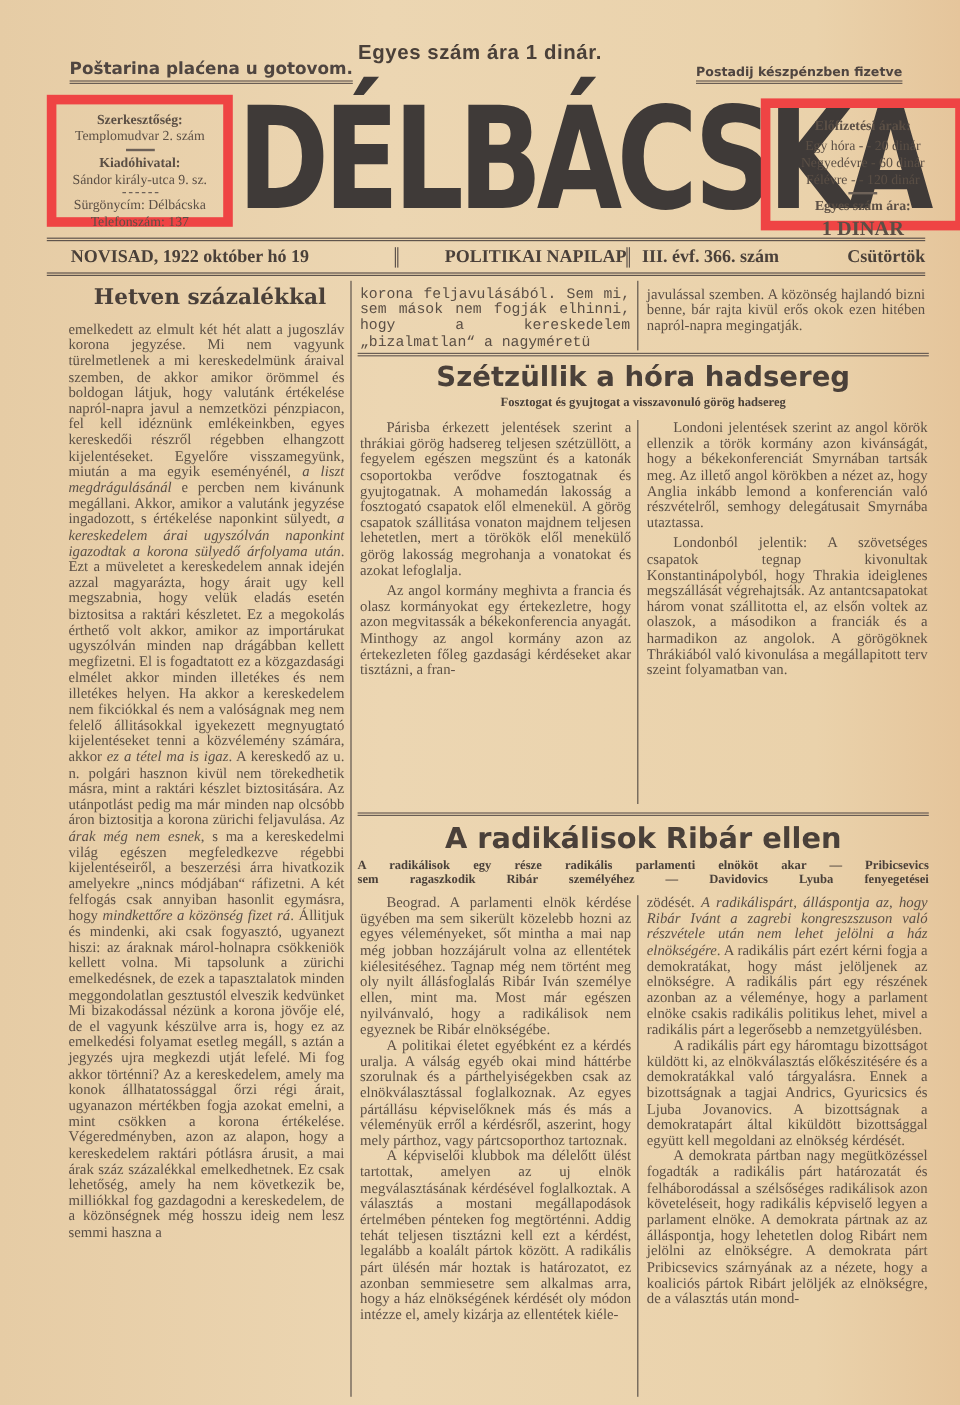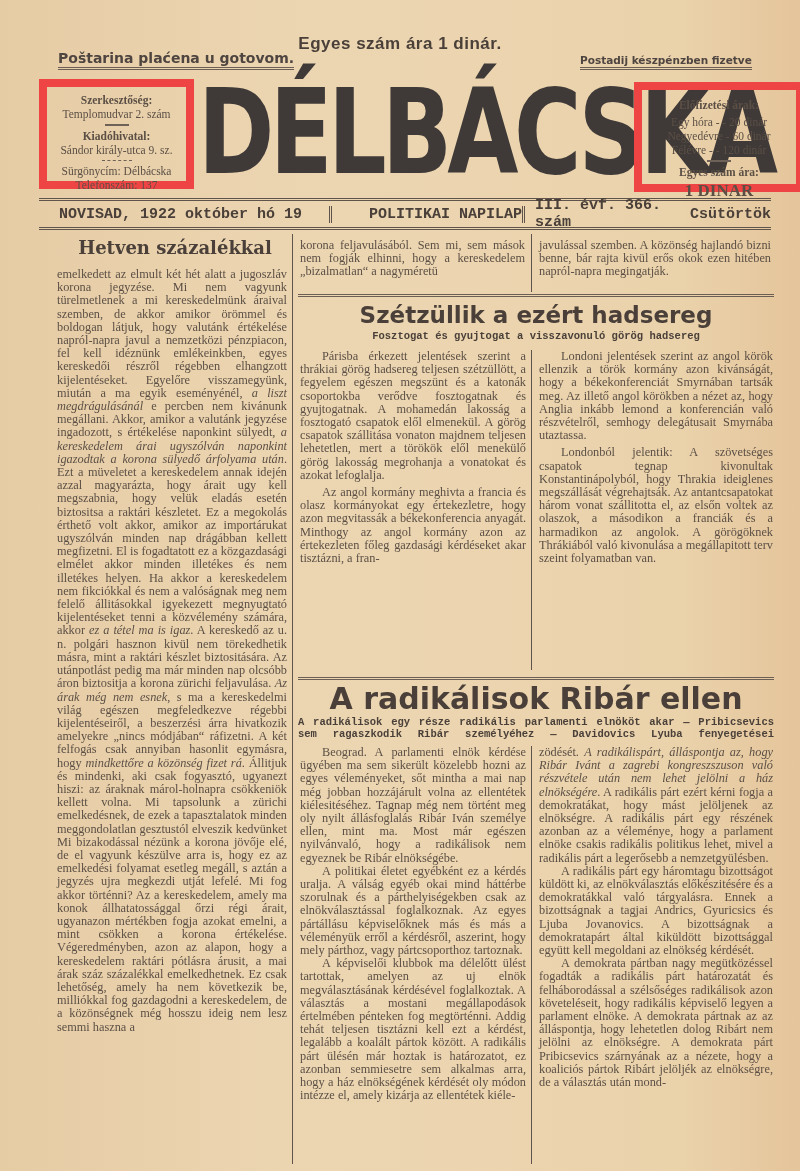--- a/index.html
+++ b/index.html
@@ -10,34 +10,34 @@
   .hdr-top{top:34px;left:0;width:800px;text-align:center;font-family:Liberation Sans, sans-serif;font-weight:bold;font-size:17px;color:#4a4039;letter-spacing:0.5px;}
   .post-left{top:50px;left:58px;font-family:"DejaVu Sans",sans-serif;font-weight:bold;font-size:14px;color:#4f4540;border-bottom:3px double #6a5e55;padding-bottom:1px;}
   .post-right{top:54px;left:580px;font-family:"DejaVu Sans",sans-serif;font-weight:bold;font-size:10.5px;color:#4f4540;border-bottom:3px double #6a5e55;padding-bottom:1px;}
   .box{border:8px solid #ef4444;border-style:solid;box-sizing:border-box;text-align:center;font-size:11.5px;line-height:14px;}
   .box-left{top:79px;left:39px;width:155px;height:110px;padding-top:6px;}
   .box-right{top:82px;left:634px;width:170px;height:110px;padding-top:8px;}
   .box b{font-weight:bold;}
   .sep{width:24px;height:0;border-top:2px solid #6d6158;margin:3px auto;}
   .sep.thin{border-top:1px dashed #6d6158;width:30px;}
   .masthead{top:72px;left:198px;width:428px;height:120px;font-family:"DejaVu Sans",sans-serif;font-weight:bold;font-size:118px;line-height:120px;color:#3f3a38;letter-spacing:-6px;transform:scaleX(0.78) scaleY(1.0);transform-origin:left top;white-space:nowrap;}
-  .dateline{top:198px;left:39px;width:732px;height:32px;border-top:3px double #5f544c;border-bottom:3px double #5f544c;box-sizing:border-box;display:flex;align-items:center;font-family:Liberation Mono, monospace;font-weight:bold;font-size:15px;color:#4a4039;}
+  .dateline{top:198px;left:39px;width:732px;height:32px;border-top:3px double #5f544c;border-bottom:3px double #5f544c;box-sizing:border-box;display:flex;align-items:center;font-family:Liberation Serif, serif;font-weight:bold;font-size:15px;color:#4a4039;}
   .dateline .c1{width:270px;padding-left:20px;}
   .dateline .c2{width:190px;text-align:right;border-left:3px double #5f544c;border-right:3px double #5f544c;}
   .dateline .c3{flex:1;padding-left:10px;}
   .dateline .c4{padding-right:0;}
   .col{font-size:12.3px;line-height:13.2px;text-align:justify;color:#5b4f45;}
   .col p{margin:0;}
   .col p.ind{text-indent:22px;}
   .col i{font-style:italic;}
   .vrule{width:0;border-left:1px solid #5f554d;}
   .hrule{height:0;border-top:3px double #6a5e55;}
   .h-hetven{top:237px;left:60px;width:230px;text-align:center;font-family:"DejaVu Serif",serif;font-weight:bold;font-size:18px;color:#4a4039;}
   .h-big{font-family:"DejaVu Sans",sans-serif;font-weight:bold;color:#4a4039;text-align:center;}
-  .h-sub{font-family:Liberation Mono, monospace;font-weight:bold;color:#4a4039;text-align:center;font-size:10.5px;line-height:12px;}
+  .h-sub{font-family:Liberation Serif, serif;font-weight:bold;color:#4a4039;text-align:center;font-size:10.5px;line-height:12px;}
 </style>
 </head>
 <body>
 
 <div class="abs hdr-top">Egyes szám ára 1 dinár.</div>
 <div class="abs post-left">Poštarina plaćena u gotovom.</div>
 <div class="abs post-right">Postadij készpénzben fizetve</div>
 
 <div class="abs box box-left">
   <div><b>Szerkesztőség:</b></div>
@@ -76,44 +76,44 @@
     <i>a liszt megdrágulásánál</i>
     <span>e percben nem kivánunk megállani. Akkor, amikor a valutánk jegyzése ingadozott, s értékelése naponkint sülyedt,</span>
     <i>a kereskedelem árai ugyszólván naponkint igazodtak a korona sülyedő árfolyama után</i><span>. Ezt a müveletet a kereskedelem annak idején azzal magyarázta, hogy árait ugy kell megszabnia, hogy velük eladás esetén biztositsa a raktári készletet. Ez a megokolás érthető volt akkor, amikor az importárukat ugyszólván minden nap drágábban kellett megfizetni. El is fogadtatott ez a közgazdasági elmélet akkor minden illetékes és nem illetékes helyen. Ha akkor a kereskedelem nem fikciókkal és nem a valóságnak meg nem felelő állitásokkal igyekezett megnyugtató kijelentéseket tenni a közvélemény számára, akkor</span>
     <i>ez a tétel ma is igaz</i><span>. A kereskedő az u. n. polgári hasznon kivül nem törekedhetik másra, mint a raktári készlet biztositására. Az utánpotlást pedig ma már minden nap olcsóbb áron biztositja a korona zürichi feljavulása.</span>
     <i>Az árak még nem esnek</i><span>, s ma a kereskedelmi világ egészen megfeledkezve régebbi kijelentéseiről, a beszerzési árra hivatkozik amelyekre „nincs módjában“ ráfizetni. A két felfogás csak annyiban hasonlit egymásra, hogy</span>
     <i>mindkettőre a közönség fizet rá</i><span>. Állitjuk és mindenki, aki csak fogyasztó, ugyanezt hiszi: az áraknak márol-holnapra csökkeniök kellett volna. Mi tapsolunk a zürichi emelkedésnek, de ezek a tapasztalatok minden meggondolatlan gesztustól elveszik kedvünket Mi bizakodással nézünk a korona jövője elé, de el vagyunk készülve arra is, hogy ez az emelkedési folyamat esetleg megáll, s aztán a jegyzés ujra megkezdi utját lefelé. Mi fog akkor történni? Az a kereskedelem, amely ma konok állhatatossággal őrzi régi árait, ugyanazon mértékben fogja azokat emelni, a mint csökken a korona értékelése. Végeredményben, azon az alapon, hogy a kereskedelem raktári pótlásra árusit, a mai árak száz százalékkal emelkedhetnek. Ez csak lehetőség, amely ha nem következik be, milliókkal fog gazdagodni a kereskedelem, de a közönségnek még hosszu ideig nem lesz semmi haszna a</span>
   </p>
 </div>
 <div class="abs vrule" style="top:234px;left:292px;height:930px;"></div>
 
-<div class="abs col" style="top:239px;left:300px;width:225px;">
+<div class="abs col" style="top:239px;left:300px;width:225px;font-family:Liberation Mono, monospace;">
   <p>korona feljavulásából. Sem mi, sem mások nem fogják elhinni, hogy a kereskedelem „bizalmatlan“ a nagyméretü</p>
 </div>
 <div class="abs vrule" style="top:234px;left:531px;height:58px;"></div>
 <div class="abs col" style="top:239px;left:539px;width:232px;">
   <p>javulással szemben. A közönség hajlandó bizni benne, bár rajta kivül erős okok ezen hitében napról-napra megingatják.</p>
 </div>
 <div class="abs hrule" style="top:294px;left:298px;width:476px;"></div>
 
-<div class="abs h-big" style="top:301px;left:298px;width:476px;font-size:23px;line-height:28px;">Szétzüllik a ezért hadsereg</div>
+<div class="abs h-big" style="top:301px;left:298px;width:476px;font-size:23px;line-height:28px;">Szétzüllik a hóra hadsereg</div>
 <div class="abs h-sub" style="top:330px;left:298px;width:476px;">Fosztogat és gyujtogat a visszavonuló görög hadsereg</div>
 
 <div class="abs col" style="top:350px;left:300px;width:226px;">
   <p class="ind">Párisba érkezett jelentések szerint a thrákiai görög hadsereg teljesen szétzüllött, a fegyelem egészen megszünt és a katonák csoportokba verődve fosztogatnak és gyujtogatnak. A mohamedán lakosság a fosztogató csapatok elől elmenekül. A görög csapatok szállitása vonaton majdnem teljesen lehetetlen, mert a törökök elől menekülő görög lakosság megrohanja a vonatokat és azokat lefoglalja.</p>
   <p class="ind" style="margin-top:4px">Az angol kormány meghivta a francia és olasz kormányokat egy értekezletre, hogy azon megvitassák a békekonferencia anyagát. Minthogy az angol kormány azon az értekezleten főleg gazdasági kérdéseket akar tisztázni, a fran-</p>
 </div>
 <div class="abs vrule" style="top:350px;left:531px;height:320px;"></div>
 <div class="abs col" style="top:350px;left:539px;width:234px;">
   <p class="ind">Londoni jelentések szerint az angol körök ellenzik a török kormány azon kivánságát, hogy a békekonferenciát Smyrnában tartsák meg. Az illető angol körökben a nézet az, hogy Anglia inkább lemond a konferencián való részvételről, semhogy delegátusait Smyrnába utaztassa.</p>
   <p class="ind" style="margin-top:4px">Londonból jelentik: A szövetséges csapatok tegnap kivonultak Konstantinápolyból, hogy Thrakia ideiglenes megszállását végrehajtsák. Az antantcsapatokat három vonat szállitotta el, az elsőn voltek az olaszok, a másodikon a franciák és a harmadikon az angolok. A görögöknek Thrákiából való kivonulása a megállapitott terv szeint folyamatban van.</p>
 </div>
 <div class="abs hrule" style="top:677px;left:298px;width:476px;"></div>
 
-<div class="abs h-big" style="top:684px;left:298px;width:476px;font-size:30px;line-height:30px;">A radikálisok Ribár ellen</div>
+<div class="abs h-big" style="top:684px;left:298px;width:476px;font-size:24px;line-height:30px;">A radikálisok Ribár ellen</div>
 <div class="abs h-sub" style="top:716px;left:298px;width:476px;text-align:justify;text-align-last:justify;">A radikálisok egy része radikális parlamenti elnököt akar — Pribicsevics</div>
 <div class="abs h-sub" style="top:728px;left:298px;width:476px;text-align:justify;text-align-last:justify;">sem ragaszkodik Ribár személyéhez — Davidovics Lyuba fenyegetései</div>
 
 <div class="abs col" style="top:746px;left:300px;width:226px;">
   <p class="ind">Beograd. A parlamenti elnök kérdése ügyében ma sem sikerült közelebb hozni az egyes véleményeket, sőt mintha a mai nap még jobban hozzájárult volna az ellentétek kiélesitéséhez. Tagnap még nem történt meg oly nyilt állásfoglalás Ribár Iván személye ellen, mint ma. Most már egészen nyilvánvaló, hogy a radikálisok nem egyeznek be Ribár elnökségébe.</p>
   <p class="ind">A politikai életet egyébként ez a kérdés uralja. A válság egyéb okai mind háttérbe szorulnak és a párthelyiségekben csak az elnökválasztással foglalkoznak. Az egyes pártállásu képviselőknek más és más a véleményük erről a kérdésről, aszerint, hogy mely párthoz, vagy pártcsoporthoz tartoznak.</p>
   <p class="ind">A képviselői klubbok ma délelőtt ülést tartottak, amelyen az uj elnök megválasztásának kérdésével foglalkoztak. A választás a mostani megállapodások értelmében pénteken fog megtörténni. Addig tehát teljesen tisztázni kell ezt a kérdést, legalább a koalált pártok között. A radikális párt ülésén már hoztak is határozatot, ez azonban semmiesetre sem alkalmas arra, hogy a ház elnökségének kérdését oly módon intézze el, amely kizárja az ellentétek kiéle-</p>
 </div>
 <div class="abs vrule" style="top:746px;left:531px;height:418px;"></div>
 <div class="abs col" style="top:746px;left:539px;width:234px;">

